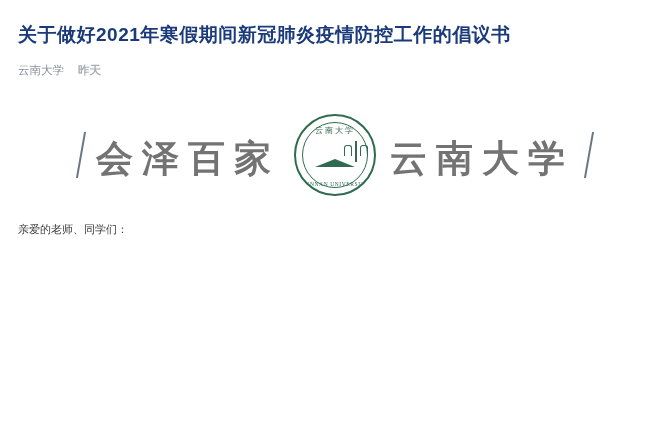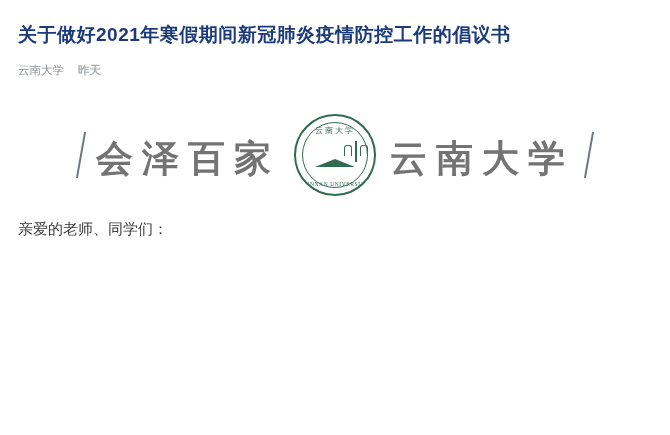--- a/index.html
+++ b/index.html
@@ -143,21 +143,21 @@
     bottom: 7px;
     text-align: center;
     font-family: "Liberation Serif", serif;
     font-size: 5.5px;
     color: #2f6b4f;
     letter-spacing: 0.6px;
     white-space: nowrap;
   }
   .body-text {
     margin-top: 18px;
-    font-size: 15px;
+    font-size: 11px;
     line-height: 26px;
     color: #3a3a3a;
     text-align: justify;
   }
   .body-text p {
     margin: 0 0 2px 0;
   }
   .indent {
     text-indent: 2em;
   }

